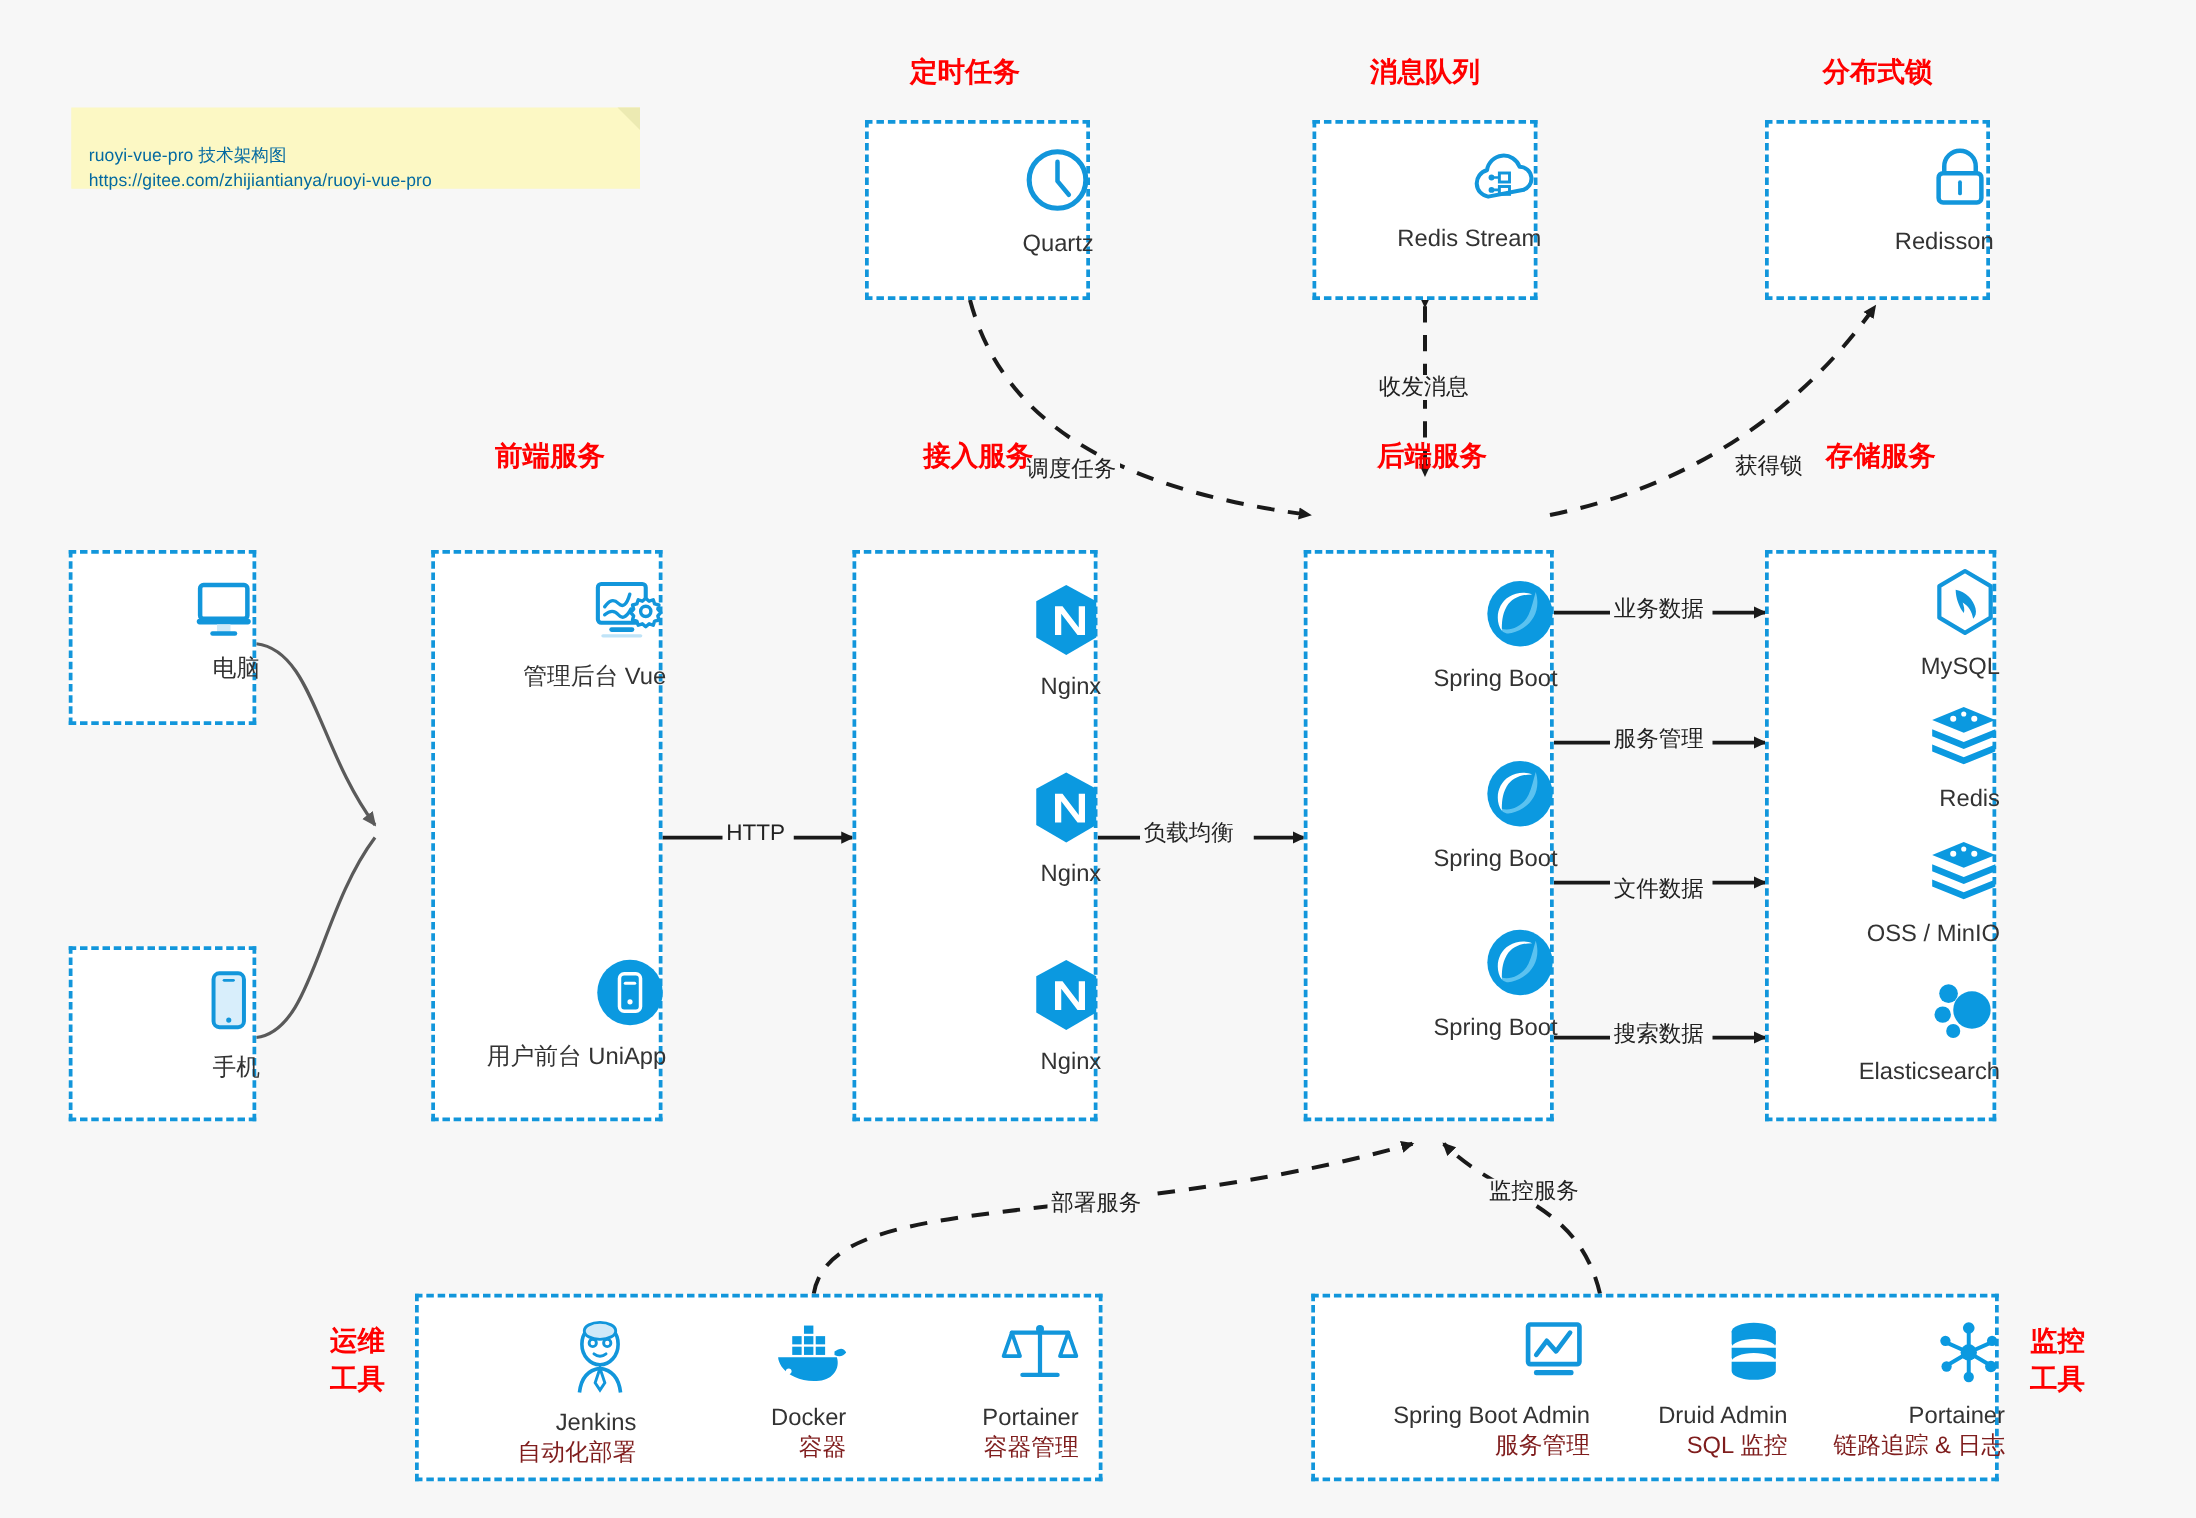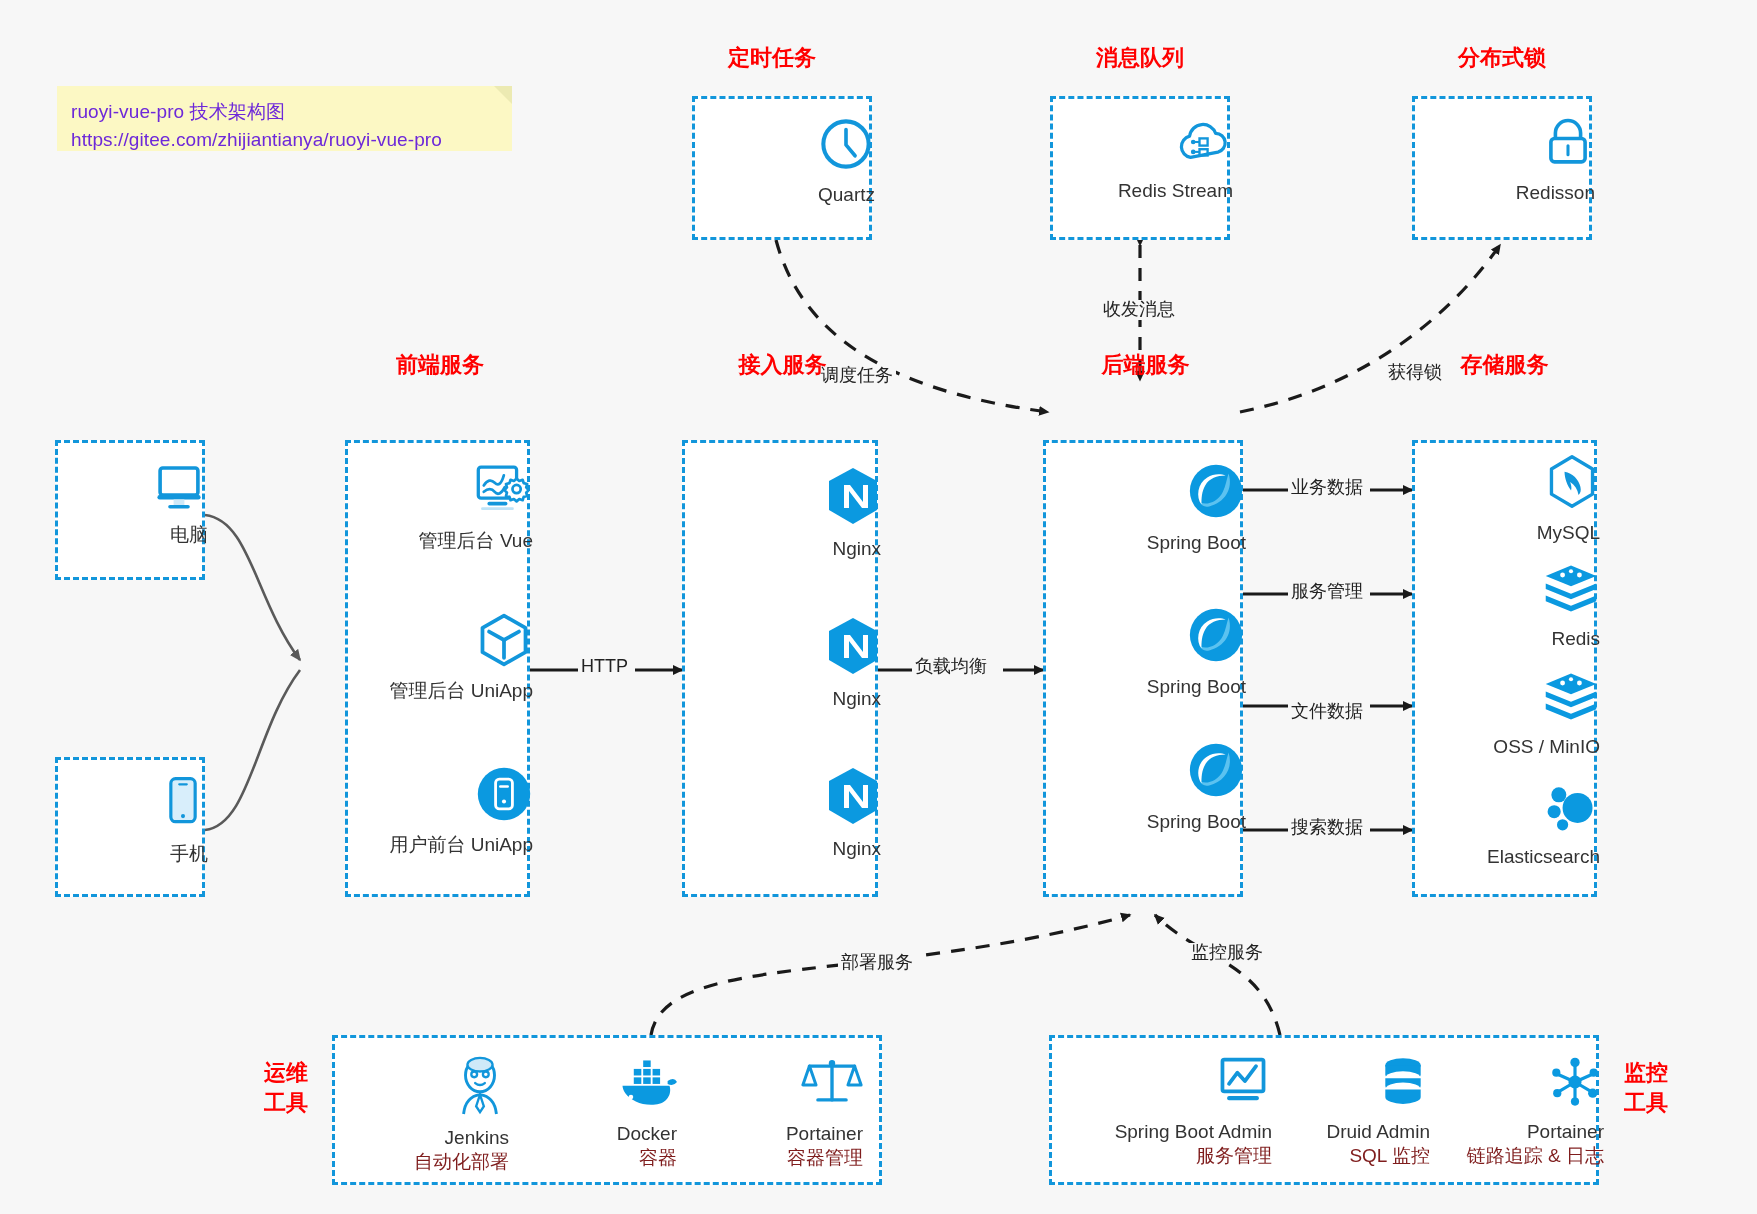--- a/index.html
+++ b/index.html
@@ -25,23 +25,23 @@
     pointer-events: none;
   }
 
   
   .note {
     position: absolute;
     left: 57px; top: 86px;
     width: 455px; height: 65px;
     background: #fcf8c4;
     box-sizing: border-box;
-    padding: 12px 14px 0 14px;
-    font-size: 19px;
-    color: #6d28d9;
+    padding: 28px 14px 0 14px;
+    font-size: 14px;
+    color: #0369a1;
     line-height: 1.45;
     letter-spacing: .1px;
   }
   .note .corner {
     position: absolute;
     right: 0; top: 0;
     width: 0; height: 0;
     border-top: 18px solid #eceab2;
     border-left: 18px solid transparent;
   }
@@ -242,31 +242,20 @@
           <rect x="18" y="44" width="22" height="4" rx="2" fill="#1296db"></rect>
           <rect x="11" y="50" width="36" height="3" rx="1.5" fill="#bfe3f7"></rect>
           <circle cx="50" cy="30" r="12" fill="#ffffff"></circle>
           <path d="M50 18.5 l3 2.6 3.6 -1.3 1.2 3.7 3.8 .9 -1 3.7 2.6 2.9 -2.6 2.9 1 3.7 -3.8 .9 -1.2 3.7 -3.6 -1.3 -3 2.6 -3 -2.6 -3.6 1.3 -1.2 -3.7 -3.8 -.9 1 -3.7 -2.6 -2.9 2.6 -2.9 -1 -3.7 3.8 -.9 1.2 -3.7 3.6 1.3 z" fill="none" stroke="#1296db" stroke-width="3" stroke-linejoin="round"></path>
           <circle cx="50" cy="30" r="4.5" fill="none" stroke="#1296db" stroke-width="3"></circle>
         </svg>
       </span>
       <span class="label">管理后台 Vue</span>
     </div>
 
-    <div class="node" style="left:0; top:168px; width:185px;">
-      <span class="icon">
-        <svg width="58" height="58" viewBox="0 0 62 62">
-          <path d="M31 5 L54 18 V44 L31 57 L8 44 V18 Z" fill="none" stroke="#1296db" stroke-width="4" stroke-linejoin="round"></path>
-          <path d="M31 31 L31 50" fill="none" stroke="#1296db" stroke-width="4" stroke-linecap="round"></path>
-          <path d="M31 31 L15 22" fill="none" stroke="#1296db" stroke-width="4" stroke-linecap="round"></path>
-          <path d="M31 31 L47 22" fill="none" stroke="#1296db" stroke-width="4" stroke-linecap="round"></path>
-        </svg>
-      </span>
-      <span class="label">管理后台 UniApp</span>
-    </div>
 
     <div class="node" style="left:0; top:322px; width:185px;">
       <span class="icon">
         <svg width="58" height="58" viewBox="0 0 62 62">
           <circle cx="31" cy="31" r="28" fill="#0b99e0"></circle>
           <rect x="22" y="15" width="18" height="32" rx="4" fill="none" stroke="#ffffff" stroke-width="3"></rect>
           <line x1="27" y1="23" x2="35" y2="23" stroke="#ffffff" stroke-width="2.6" stroke-linecap="round"></line>
           <circle cx="31" cy="39" r="2.2" fill="#ffffff"></circle>
         </svg>
       </span>

